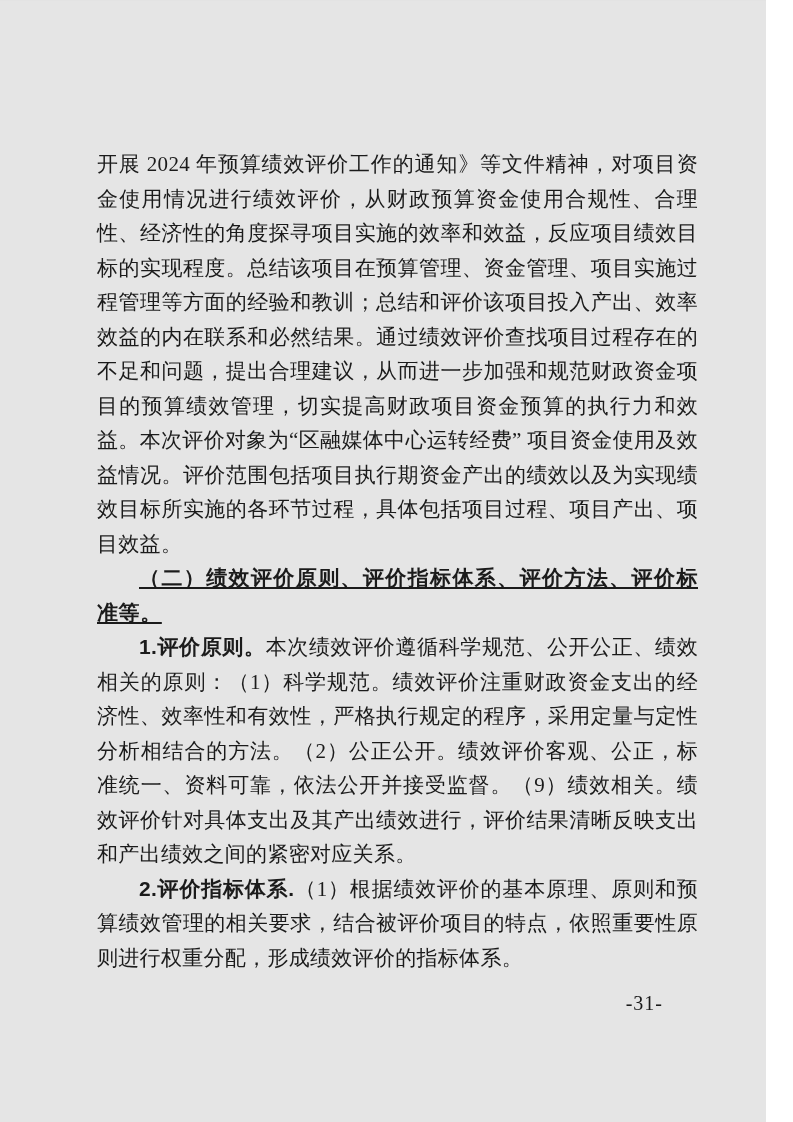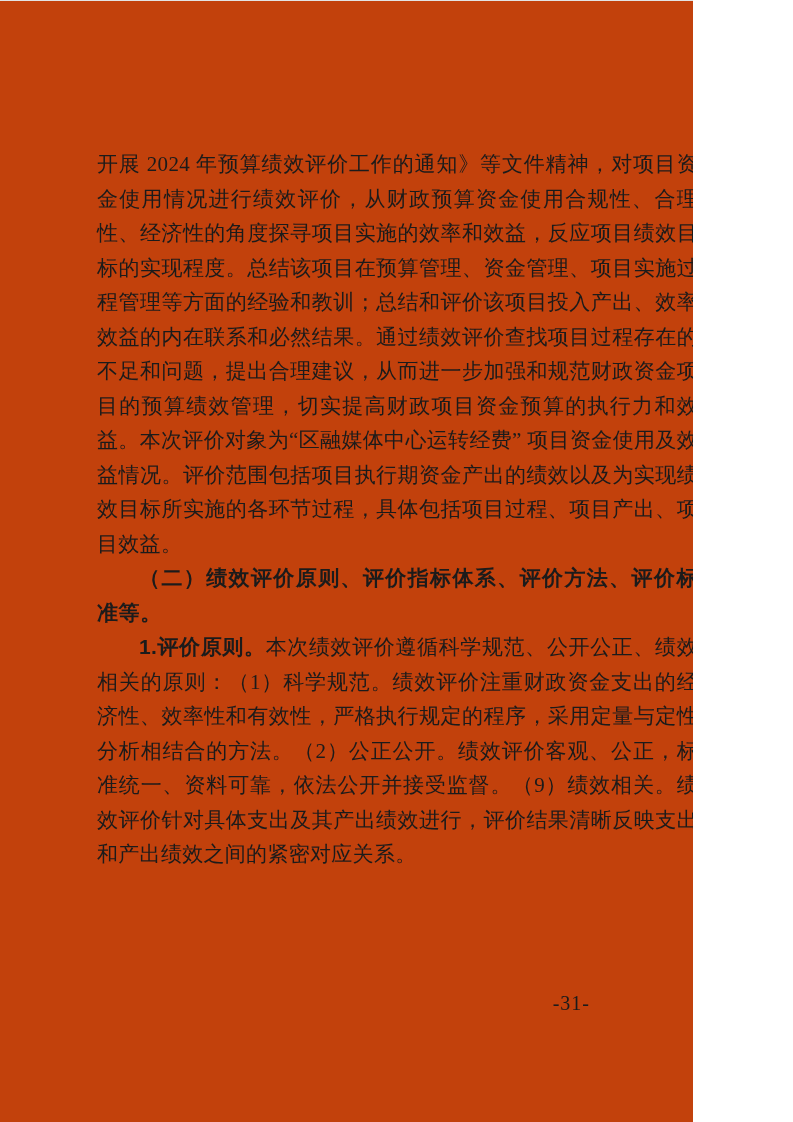--- a/index.html
+++ b/index.html
@@ -9,23 +9,23 @@
   body {
     width: 793px;
     height: 1122px;
     background: #ffffff;
     color: #1b1b1b;
     font-family: "Liberation Serif", "DejaVu Serif", serif;
     overflow: hidden;
   }
   .page {
     position: relative;
-    width: 693px;
+    width: 766px;
     height: 1122px;
-    background: #c2410c;
+    background: #e5e5e5;
     border-top: 1px solid #e3e3e3;
     box-sizing: border-box;
     overflow: hidden;
   }
   .content {
     position: absolute;
     left: 97px;
     top: 146px;
     width: 601px;
   }
@@ -38,20 +38,21 @@
     letter-spacing: 0.3px;
     word-break: break-all;
   }
   .para.no-indent {
     text-indent: 0;
   }
   .heading {
     font-weight: bold;
     font-family: "Liberation Sans", "DejaVu Sans", sans-serif;
     letter-spacing: 0.6px;
+    text-decoration: underline;
   }
   .lead {
     font-weight: bold;
     font-family: "Liberation Sans", "DejaVu Sans", sans-serif;
   }
   .footer {
     position: absolute;
     top: 991px;
     right: 103px;
     font-size: 20px;
@@ -62,15 +63,16 @@
   }
 </style>
 </head>
 <body>
 
 <div class="page">
   <div class="content">
     <p class="para no-indent">开展 2024 年预算绩效评价工作的通知》等文件精神，对项目资金使用情况进行绩效评价，从财政预算资金使用合规性、合理性、经济性的角度探寻项目实施的效率和效益，反应项目绩效目标的实现程度。总结该项目在预算管理、资金管理、项目实施过程管理等方面的经验和教训；总结和评价该项目投入产出、效率效益的内在联系和必然结果。通过绩效评价查找项目过程存在的不足和问题，提出合理建议，从而进一步加强和规范财政资金项目的预算绩效管理，切实提高财政项目资金预算的执行力和效益。本次评价对象为“区融媒体中心运转经费” 项目资金使用及效益情况。评价范围包括项目执行期资金产出的绩效以及为实现绩效目标所实施的各环节过程，具体包括项目过程、项目产出、项目效益。</p>
     <p class="para heading">（二）绩效评价原则、评价指标体系、评价方法、评价标准等。</p>
     <p class="para"><span class="lead">1.评价原则。</span><span>本次绩效评价遵循科学规范、公开公正、绩效相关的原则：（1）科学规范。绩效评价注重财政资金支出的经济性、效率性和有效性，严格执行规定的程序，采用定量与定性分析相结合的方法。（2）公正公开。绩效评价客观、公正，标准统一、资料可靠，依法公开并接受监督。（9）绩效相关。绩效评价针对具体支出及其产出绩效进行，评价结果清晰反映支出和产出绩效之间的紧密对应关系。</span></p>
+    <p class="para"><span class="lead">2.评价指标体系.</span><span>（1）根据绩效评价的基本原理、原则和预算绩效管理的相关要求，结合被评价项目的特点，依照重要性原则进行权重分配，形成绩效评价的指标体系。</span></p>
   </div>
   <div class="footer">-31-</div>
 </div>
 
 </body></html>

